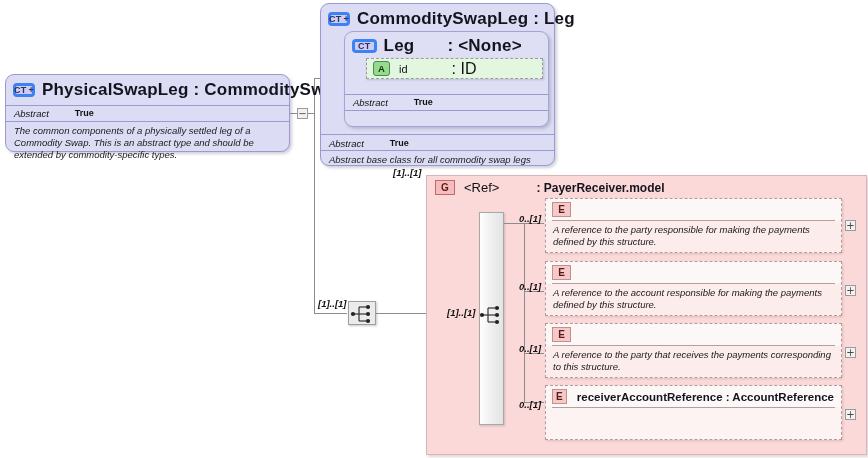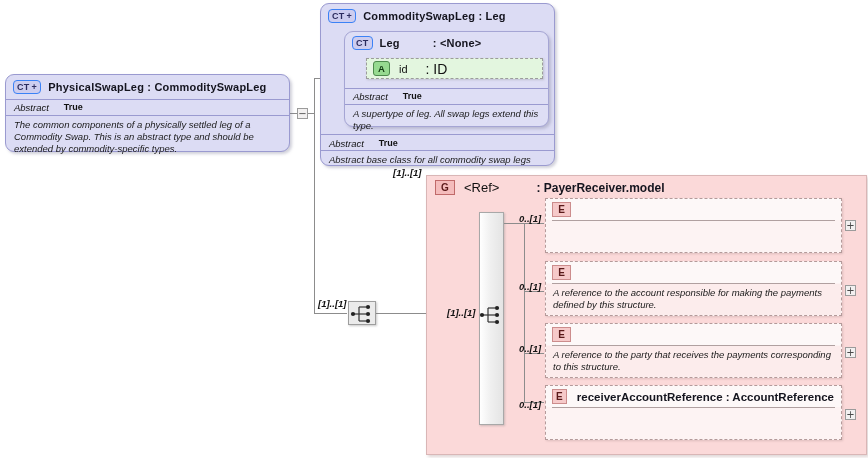--- a/index.html
+++ b/index.html
@@ -30,28 +30,28 @@
     box-shadow:2px 2px 3px rgba(120,120,150,.35);
   }
   .ct-box.inner{border-radius:9px;background:#dedef5;border-color:#a5a5d4;}
   .ct-hdr{
     display:flex;align-items:center;gap:7px;
     padding:5px 8px 5px 7px;
   }
   .badge{
     display:inline-flex;align-items:center;justify-content:center;
     box-sizing:border-box;height:14px;min-width:22px;padding:0 3px;
-    border:1px solid #3b82f6;border-radius:4px;
+    border:3px solid #3b82f6;border-radius:4px;
     background:#cdcdef;font-size:9px;font-weight:bold;color:#2c2c5e;
     letter-spacing:.3px;
   }
   .badge .plus{margin-left:2px;font-size:9px;line-height:9px;}
-  .ttl{font-size:11px;font-weight:bold;color:#14141e;letter-spacing:.2px;white-space:nowrap;text-align:right;}
+  .ttl{font-size:17px;font-weight:bold;color:#14141e;letter-spacing:.2px;white-space:nowrap;text-align:right;}
   .rowline{height:1px;background:#9a9ad0;margin:0;}
-  .prop-row{display:flex;gap:15px;padding:2px 8px 2px 8px;font-size:9.5px;}
+  .prop-row{display:flex;gap:26px;padding:2px 8px 2px 8px;font-size:9.5px;}
   .prop-k{font-style:italic;color:#111;}
   .prop-v{font-weight:bold;color:#111;font-size:9px;}
   .doc{
     padding:3px 8px 4px 8px;font-size:9.5px;font-style:italic;
     color:#1a1a1a;line-height:12px;
   }
 
   
   .attr-box{
     position:absolute;box-sizing:border-box;
@@ -59,21 +59,21 @@
     display:flex;align-items:center;gap:0;
     box-shadow:1px 1px 2px rgba(120,120,120,.3);
   }
   .attr-badge{
     display:inline-flex;align-items:center;justify-content:center;
     width:17px;height:15px;margin-left:6px;box-sizing:border-box;
     border:1px solid #4d8a4d;border-radius:3px;
     background:#96da90;font-size:9.5px;font-weight:bold;color:#123a12;
   }
   .attr-name{margin-left:9px;font-size:11px;font-weight:normal;color:#111;}
-  .attr-type{margin-left:18px;font-size:14px;color:#111;}
+  .attr-type{margin-left:44px;font-size:16px;color:#111;}
 
   
   .grp-box{
     position:absolute;box-sizing:border-box;
     background:#fbd9d9;border:1px solid #d9b6b6;
     box-shadow:2px 2px 3px rgba(150,120,120,.3);
   }
   .grp-hdr{display:flex;align-items:center;gap:9px;padding:4px 8px;}
   .g-badge{
     display:inline-flex;align-items:center;justify-content:center;
@@ -182,21 +182,20 @@
         <span class="ttl">Leg</span>
         <span class="ttl" style="margin-left:26px;font-weight:bold;">: &lt;None&gt;</span>
       </div>
       <div style="height:34px;"></div>
       <div class="rowline"></div>
       <div class="prop-row">
         <span class="prop-k">Abstract</span>
         <span class="prop-v">True</span>
       </div>
       <div class="rowline"></div>
-      <div class="doc">A supertype of leg. All swap legs extend this type.</div>
     </div>
 
     <div class="attr-box" style="left:45px;top:54px;width:177px;height:21px;">
       <span class="attr-badge">A</span>
       <span class="attr-name">id</span>
       <span class="attr-type">: ID</span>
     </div>
 
     <div class="rowline" style="position:absolute;left:0;top:130px;width:233px;"></div>
     <div class="prop-row" style="position:absolute;left:0;top:132px;">
@@ -255,20 +254,21 @@
   <div class="ln h" style="left:524px;top:291px;width:20px;"></div>
   <div class="ln h" style="left:524px;top:353px;width:20px;"></div>
   <div class="ln h" style="left:524px;top:402px;width:20px;"></div>
 
   <div class="card" style="left:519px;top:213px;">0..[1]</div>
   <div class="el-box" style="left:545px;top:198px;width:297px;height:55px;">
     <div class="el-hdr">
       <span class="e-badge">E</span>
     </div>
     <div class="el-sep"></div>
+    <div class="el-doc">A reference to the party responsible for making the payments defined by this structure.</div>
   </div>
   <div class="toggle" style="left:845px;top:220px;">+</div>
 
   <div class="card" style="left:519px;top:281px;">0..[1]</div>
   <div class="el-box" style="left:545px;top:261px;width:297px;height:55px;">
     <div class="el-hdr">
       <span class="e-badge">E</span>
     </div>
     <div class="el-sep"></div>
     <div class="el-doc">A reference to the account responsible for making the payments defined by this structure.</div>

